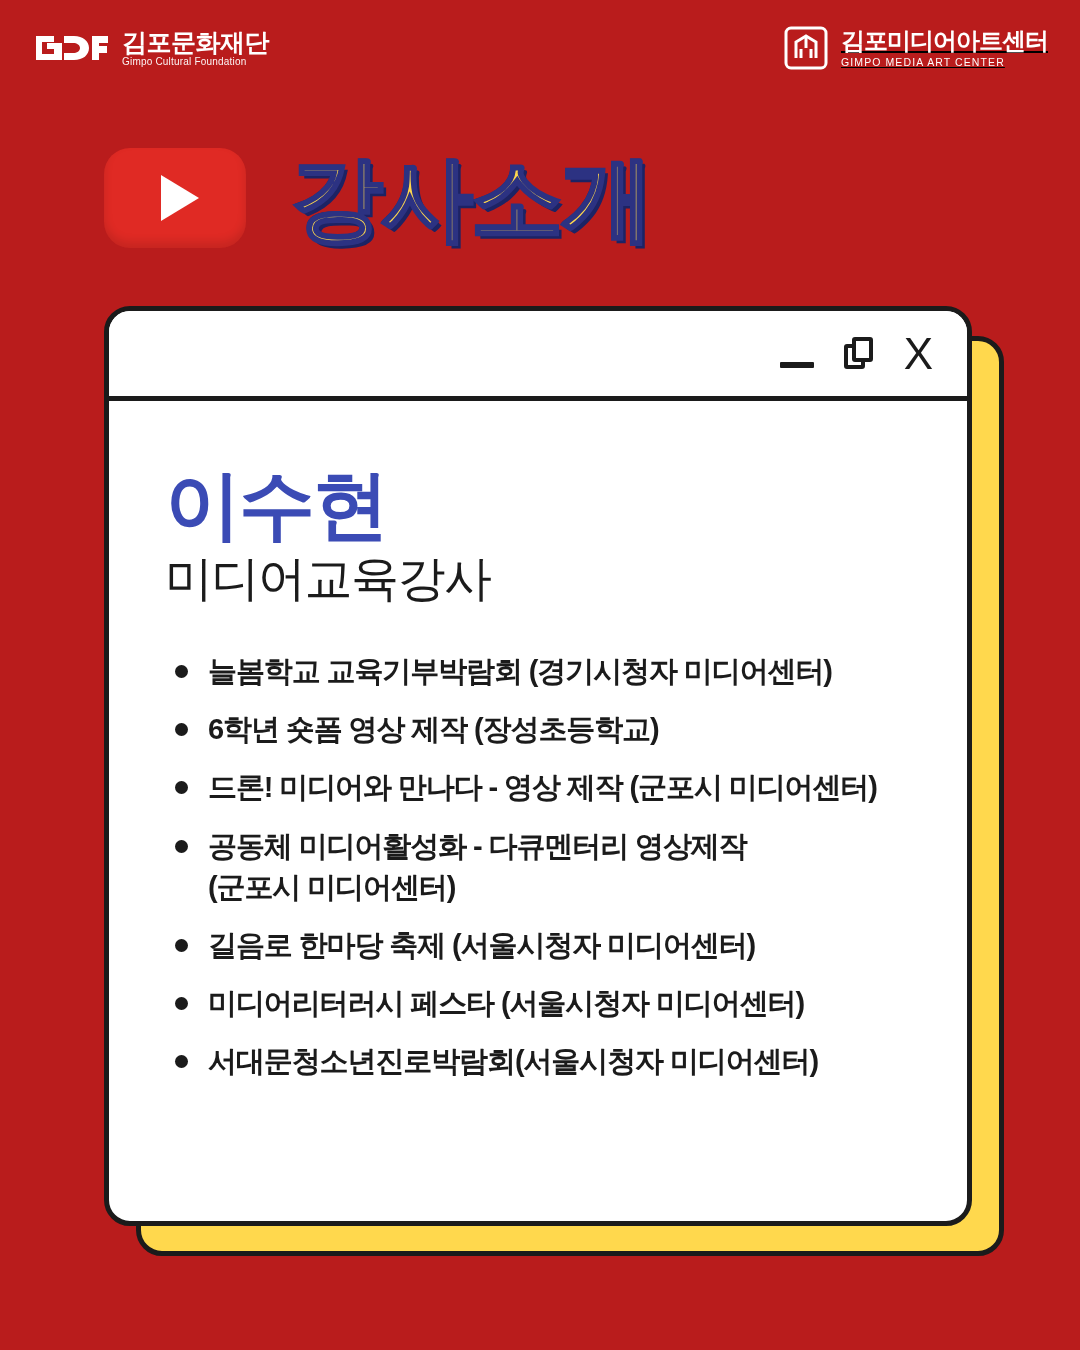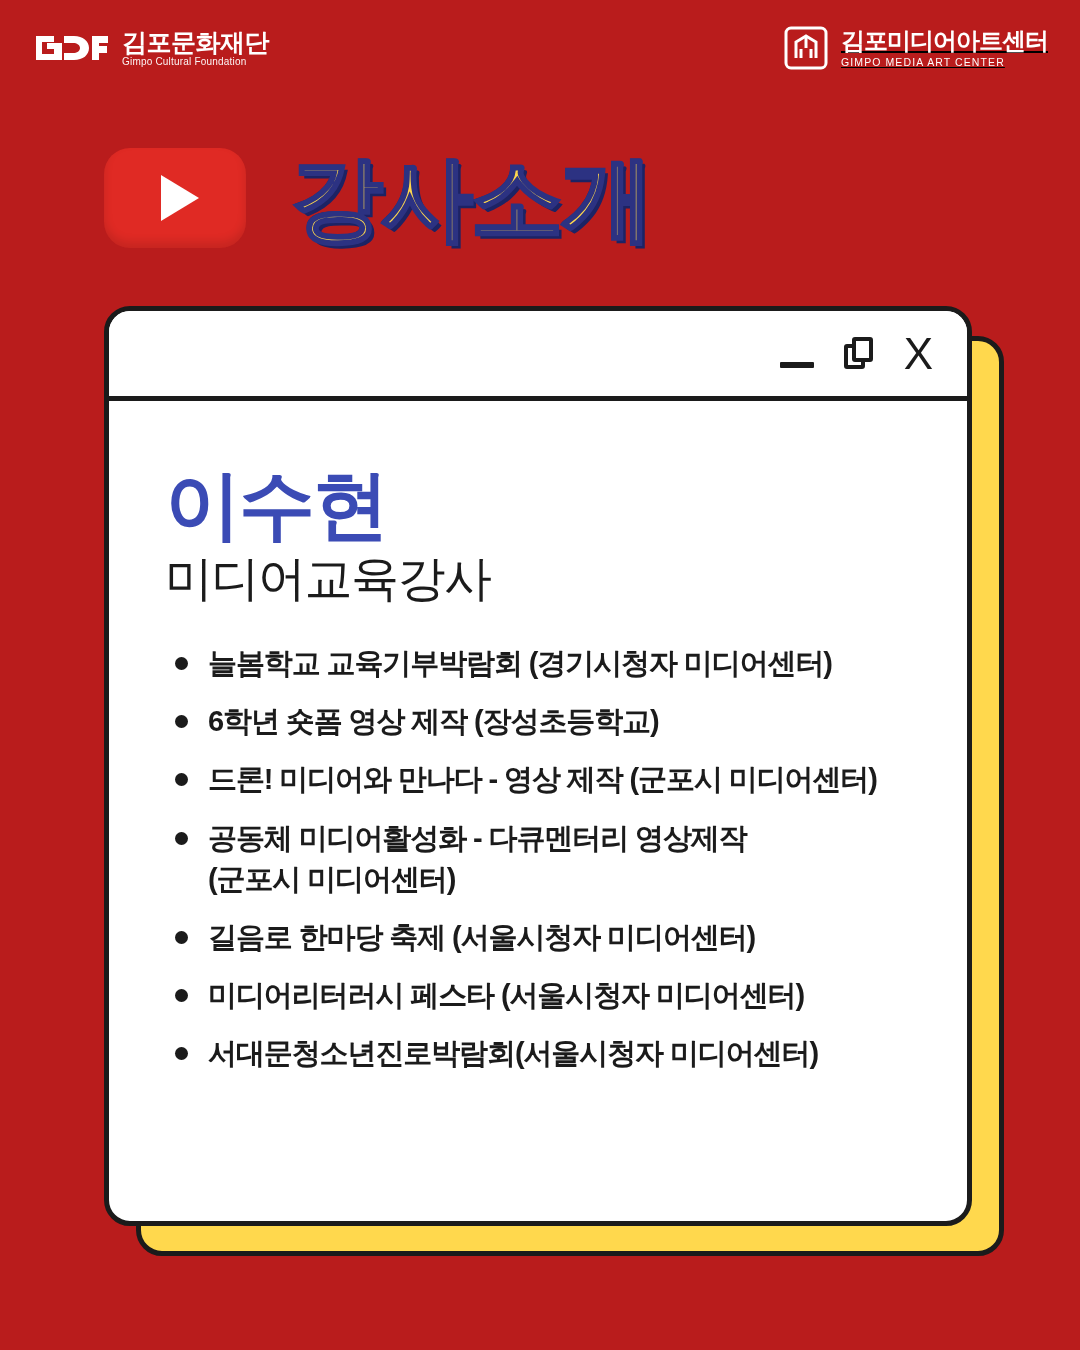--- a/index.html
+++ b/index.html
@@ -211,21 +211,21 @@
     line-height: 1;
   }
   .person-role {
     color: #1b1b1b;
     font-size: 48px;
     font-weight: normal;
     letter-spacing: -1.5px;
     margin-top: 4px;
   }
   .cred-list {
-    margin-top: 32px;
+    margin-top: 40px;
     list-style: none;
   }
   .cred-list li {
     display: flex;
     align-items: flex-start;
     margin-bottom: 17px;
   }
   .bullet {
     width: 13px;
     height: 13px;

